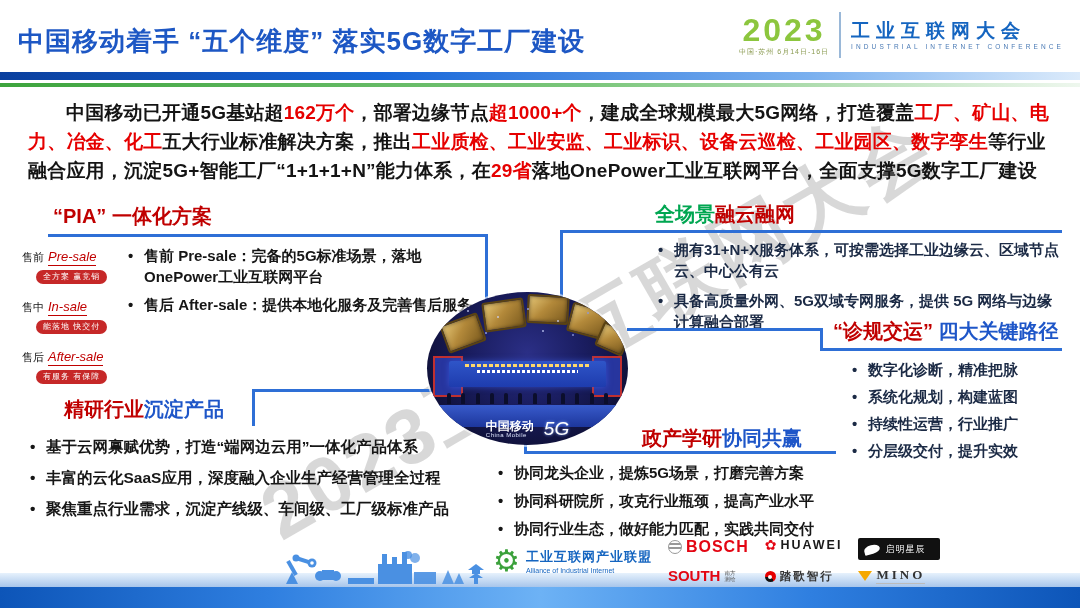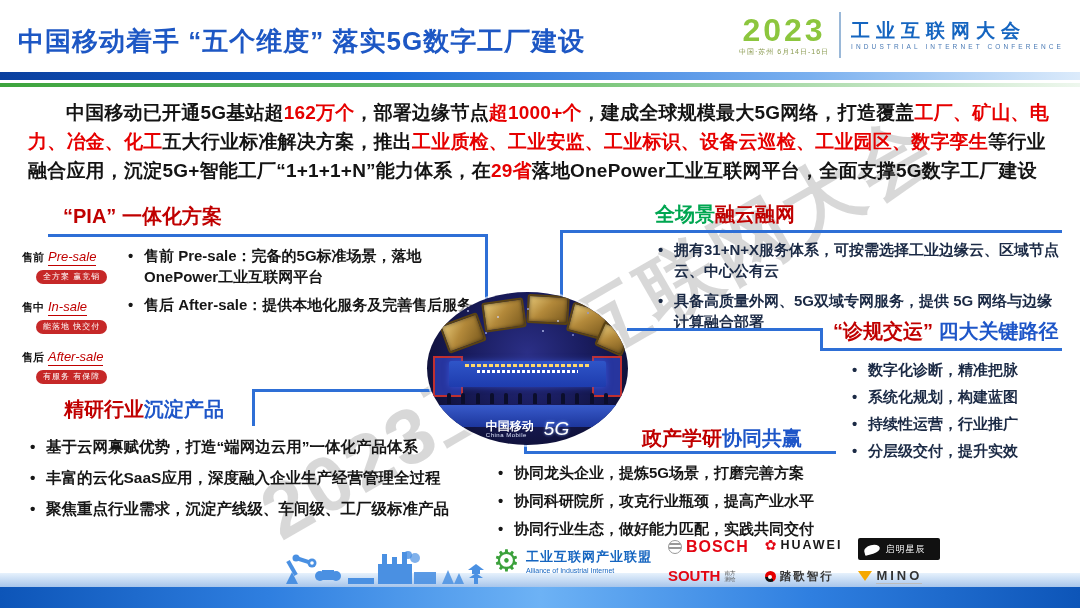--- a/index.html
+++ b/index.html
@@ -43,21 +43,21 @@
   #cloud-bullets li + li{margin-top:9px;}
   #paths-bullets{left:850px;top:360px;width:220px;font-size:15px;line-height:20px;color:#1b2a45;}
   #paths-bullets li + li{margin-top:7px;}
   #products-bullets{left:28px;top:436px;width:480px;font-size:15.5px;line-height:22px;color:#161616;}
   #products-bullets li + li{margin-top:9px;}
   #collab-bullets{left:496px;top:463px;width:360px;font-size:15px;line-height:20px;color:#161616;}
   #collab-bullets li + li{margin-top:8px;}
   
   .stages{position:absolute;left:22px;top:247px;z-index:2;}
   .stage{margin-bottom:13px;}
-  .stage-label{font-size:11px;font-weight:bold;color:#111;margin-right:4px;}
+  .stage-label{font-size:11px;font-weight:normal;color:#111;margin-right:4px;}
   .stage-en{font-size:13px;font-weight:normal;font-style:italic;color:#C00000;
             border-bottom:1.5px solid #C00000;padding-bottom:1px;}
   .stage-badge{display:inline-block;margin:3px 0 0 14px;background:#C62828;color:#fff;
                font-size:8px;padding:1px 7px 2px;border-radius:8px;letter-spacing:1px;}
   
   .oval{position:absolute;left:427px;top:292px;width:201px;height:153px;z-index:3;
         border-radius:50%;overflow:hidden;
         background:radial-gradient(ellipse at 50% 40%,#2b2f86 0%,#1a1d60 40%,#10123c 72%,#241a55 100%);
         box-shadow:0 0 0 2px rgba(255,255,255,.6);}
   .oval::after{content:"";position:absolute;left:20%;top:12%;width:2px;height:2px;border-radius:50%;
@@ -111,21 +111,21 @@
   .tage-ic::after{content:"";position:absolute;left:3.5px;top:3.5px;width:4px;height:4px;
            border-radius:50%;background:#fff;}
   .tage-t{font-size:11.5px;font-weight:bold;color:#333;letter-spacing:2px;}
   .venus{width:82px;height:22px;background:#111;border-radius:2px;display:flex;align-items:center;
          gap:5px;padding:9px 6px;box-sizing:border-box;}
   .venus-sw{width:16px;height:9px;background:#fff;border-radius:50% 50% 50% 8%;
             transform:rotate(-15deg);}
   .venus-t{color:#fff;font-size:9px;letter-spacing:1px;}
   .mino-ic{width:0;height:0;border-left:7px solid transparent;border-right:7px solid transparent;
            border-top:10px solid #F5A800;}
-  .mino-t{font-size:13px;font-weight:bold;color:#333;letter-spacing:3px;border-bottom:1px solid #bbb;}
+  .mino-t{font-size:13px;font-weight:bold;color:#333;letter-spacing:3px;border-bottom:1px solid #bbb;font-family:Liberation Serif, serif;}
   
   .sky-strip{position:absolute;left:0;top:573px;width:1080px;height:14px;z-index:1;
              background:linear-gradient(180deg,rgba(120,180,240,.18),rgba(80,140,215,.5));}
   .skyline{position:absolute;left:282px;top:550px;z-index:2;}
   .bottom-bar{position:absolute;left:0;top:587px;width:1080px;height:21px;z-index:5;
               background:linear-gradient(90deg,#0d55b8 0%,#2f7fe0 25%,#6db2f5 50%,#2f7fe0 75%,#0d55b8 100%);}
 </style>
 </head>
 <body>
 
@@ -143,21 +143,21 @@
       <div class="conf-en">INDUSTRIAL INTERNET CONFERENCE</div>
     </div>
   </div>
   <div class="rule-blue"></div>
   <div class="rule-green"></div>
 
   <div class="watermark">2023工业互联网大会</div>
 
   <p class="intro"><span data-color="dark">中国移动已开通5G基站超</span><span data-color="red">162万个</span><span data-color="dark">，部署边缘节点</span><span data-color="red">超1000+个</span><span data-color="dark">，建成全球规模最大5G网络，打造覆盖</span><span data-color="red">工厂、矿山、电力、冶金、化工</span><span data-color="dark">五大行业标准解决方案，推出</span><span data-color="red">工业质检、工业安监、工业标识、设备云巡检、工业园区、数字孪生</span><span data-color="dark">等行业融合应用，沉淀5G+智能工厂“1+1+1+N”能力体系，在</span><span data-color="red">29省</span><span data-color="dark">落地OnePower工业互联网平台，全面支撑5G数字工厂建设</span></p>
 
-  <div class="sec-h" style="left:63px;top:203px;">
+  <div class="sec-h" style="left:53px;top:203px;">
     <span class="red">“PIA”</span>
     <span class="red">一体化方案</span>
   </div>
   <div class="cline" style="left:48px;top:234px;width:440px;height:3px;"></div>
   <div class="cline" style="left:485px;top:234px;width:3px;height:66px;"></div>
 
   <div class="stages">
     <div class="stage">
       <div><span class="stage-label">售前</span><span class="stage-en">Pre-sale</span></div>
       <div class="stage-badge">全方案 赢竞销</div>

